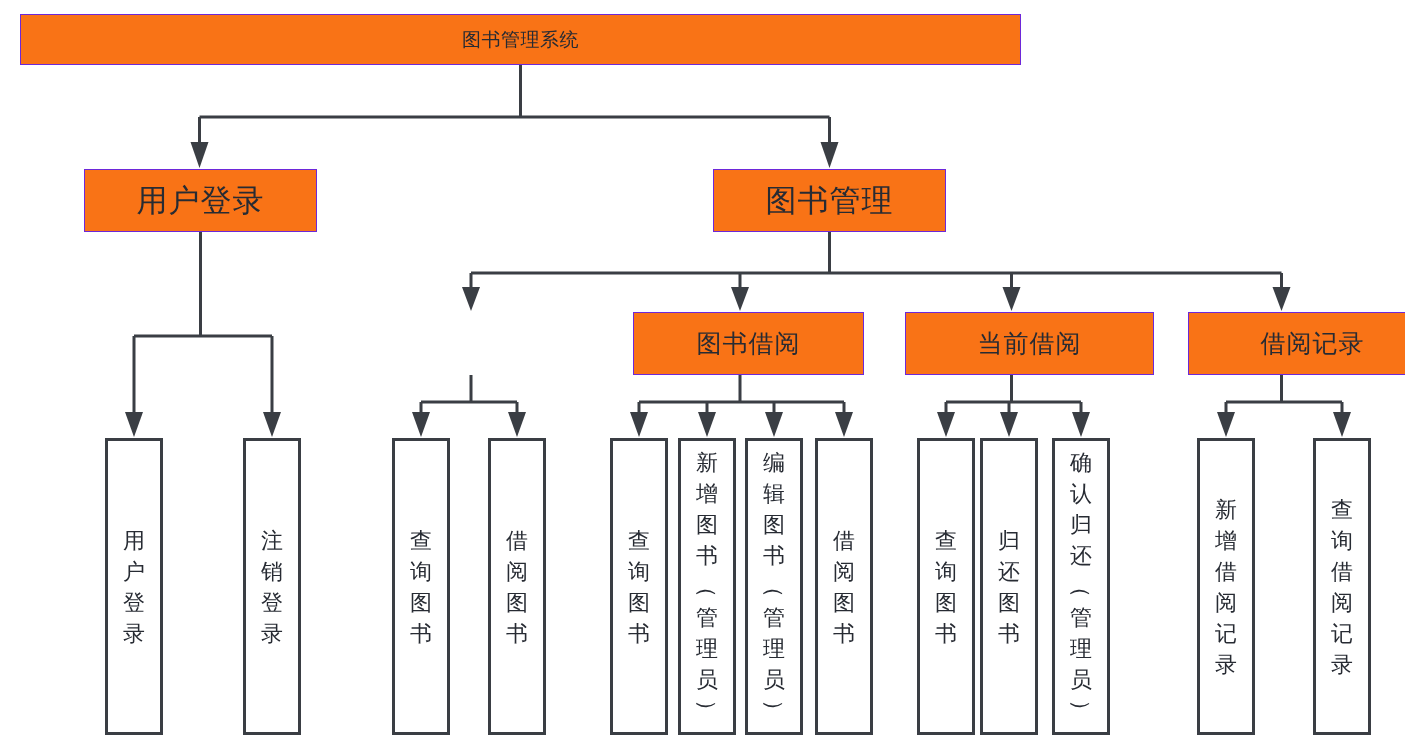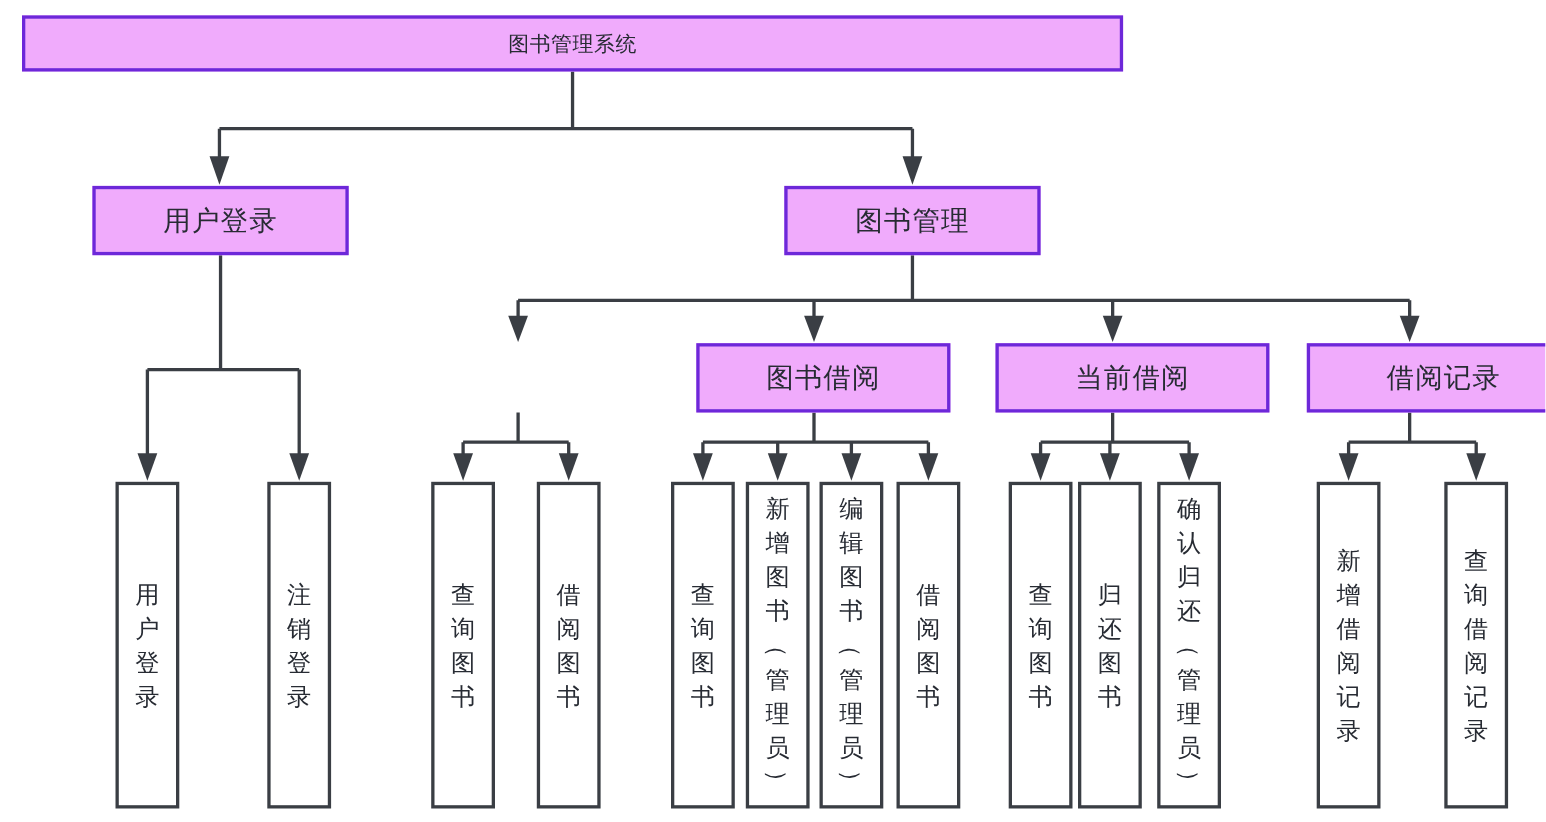--- a/index.html
+++ b/index.html
@@ -9,31 +9,31 @@
     height: 747px;
     background: #ffffff;
     overflow: hidden;
     font-family: "Liberation Sans", sans-serif;
   }
   .wires { position: absolute; left: 0; top: 0; width: 1405px; height: 747px; }
 
   .hbox {
     position: absolute;
     box-sizing: border-box;
-    border: 3px solid #6d28d9;
-    background: #f0abfc;
+    border: 1px solid #6d28d9;
+    background: #f97316;
     display: flex;
     align-items: center;
     justify-content: center;
     color: #272b33;
     letter-spacing: 1px;
     white-space: nowrap;
   }
   .root-box  { left: 20px;  top: 14px;  width: 1001px; height: 51px; font-size: 19px; letter-spacing: 0.5px; }
-  .l2-box    { top: 169px; width: 233px; height: 63px; font-size: 25px; }
+  .l2-box    { top: 169px; width: 233px; height: 63px; font-size: 31px; }
   .l3-box    { top: 312px; width: 249px; height: 63px; font-size: 25px; }
 
   .vbox {
     position: absolute;
     top: 438px;
     width: 58px;
     height: 297px;
     box-sizing: border-box;
     border: 3px solid #3a3e44;
     background: #ffffff;

